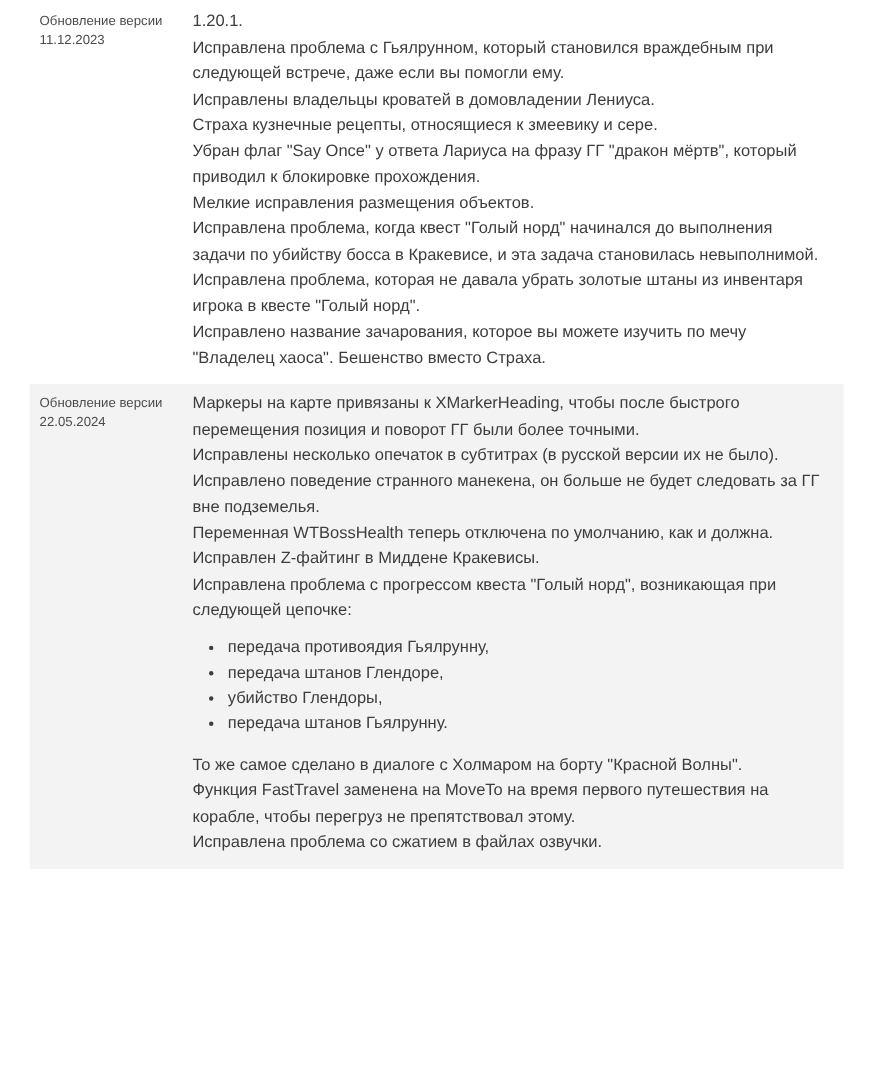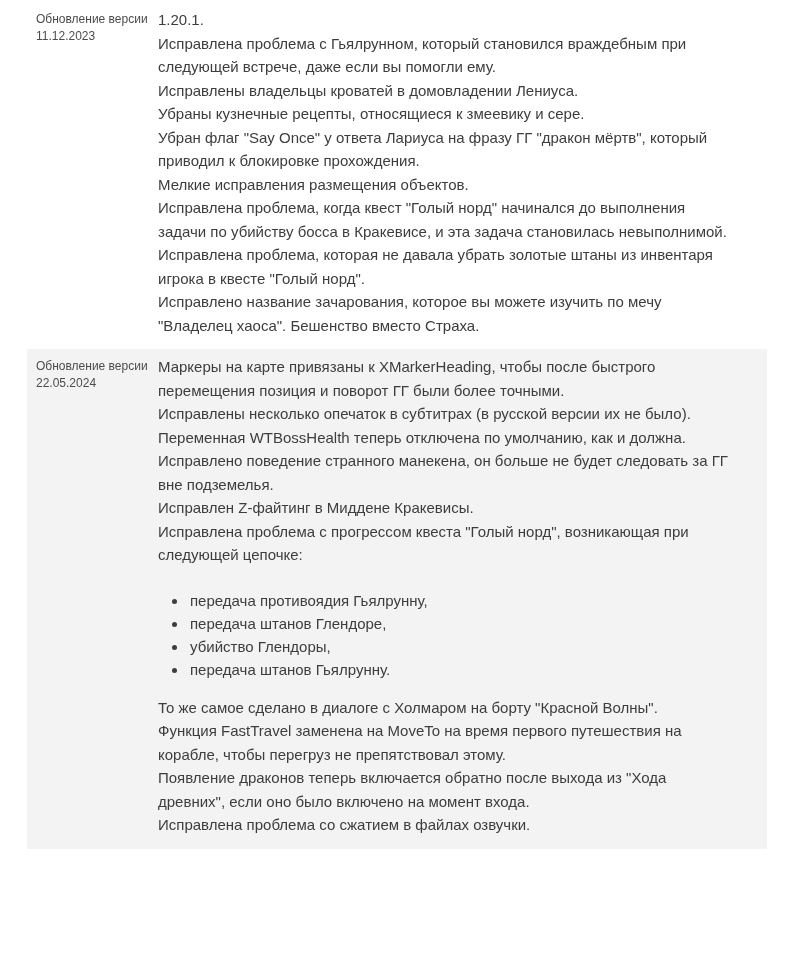--- a/index.html
+++ b/index.html
@@ -20,20 +20,21 @@
     -webkit-font-smoothing:antialiased;
   }
   .changelog{
     padding-top:2px;
   }
   .entry{
     display:flex;
     align-items:flex-start;
     margin:0 26px 0 27px;
     padding:4px 0 8px 9px;
+    justify-content:space-between;
   }
   .entry:nth-child(even){
     background:var(--section-alt-background);
   }
   .entry-label{
     flex:0 0 122px;
     padding-top:5px;
     font-size:12px;
     line-height:17px;
     color:var(--label-color);
@@ -42,67 +43,66 @@
     flex:1 1 auto;
     max-width:592px;
     padding:2px 18px 4px 0;
     font-size:15px;
     line-height:23.5px;
   }
   .entry-body p{
     margin:0;
   }
   .entry-body ul{
-    margin:22px 0 15px;
+    margin:10px 0 15px;
     padding-left:30px;
   }
   .entry-body li{
     line-height:23px;
     padding-left:2px;
   }
 </style>
 </head>
 <body>
 
 <div class="changelog">
   <section class="entry">
     <div class="entry-label">
       <div>Обновление версии</div>
       <div>11.12.2023</div>
     </div>
     <div class="entry-body">
         <p>1.20.1.</p>
         <p>Исправлена проблема с Гьялрунном, который становился враждебным при следующей встрече, даже если вы помогли ему.</p>
         <p>Исправлены владельцы кроватей в домовладении Лениуса.</p>
-        <p>Убраны кузнечные рецепты, относящиеся к змеевику и сере.</p>
+        <p>Страха кузнечные рецепты, относящиеся к змеевику и сере.</p>
         <p>Убран флаг "Say Once" у ответа Лариуса на фразу ГГ "дракон мёртв", который приводил к блокировке прохождения.</p>
         <p>Мелкие исправления размещения объектов.</p>
         <p>Исправлена проблема, когда квест "Голый норд" начинался до выполнения задачи по убийству босса в Кракевисе, и эта задача становилась невыполнимой.</p>
         <p>Исправлена проблема, которая не давала убрать золотые штаны из инвентаря игрока в квесте "Голый норд".</p>
         <p>Исправлено название зачарования, которое вы можете изучить по мечу "Владелец хаоса". Бешенство вместо Страха.</p>
       </div>
   </section>
 
   <section class="entry">
     <div class="entry-label">
       <div>Обновление версии</div>
       <div>22.05.2024</div>
     </div>
     <div class="entry-body">
         <p>Маркеры на карте привязаны к XMarkerHeading, чтобы после быстрого перемещения позиция и поворот ГГ были более точными.</p>
         <p>Исправлены несколько опечаток в субтитрах (в русской версии их не было).</p>
+        <p>Исправлено поведение странного манекена, он больше не будет следовать за ГГ вне подземелья.</p>
         <p>Переменная WTBossHealth теперь отключена по умолчанию, как и должна.</p>
-        <p>Исправлено поведение странного манекена, он больше не будет следовать за ГГ вне подземелья.</p>
         <p>Исправлен Z-файтинг в Миддене Кракевисы.</p>
         <p>Исправлена проблема с прогрессом квеста "Голый норд", возникающая при следующей цепочке:</p>
         <ul>
           <li>передача противоядия Гьялрунну,</li>
           <li>передача штанов Глендоре,</li>
           <li>убийство Глендоры,</li>
           <li>передача штанов Гьялрунну.</li>
         </ul>
         <p>То же самое сделано в диалоге с Холмаром на борту "Красной Волны".</p>
         <p>Функция FastTravel заменена на MoveTo на время первого путешествия на корабле, чтобы перегруз не препятствовал этому.</p>
-        <p>Появление драконов теперь включается обратно после выхода из "Хода древних", если оно было включено на момент входа.</p>
         <p>Исправлена проблема со сжатием в файлах озвучки.</p>
       </div>
   </section>
 </div>
 
 </body></html>

